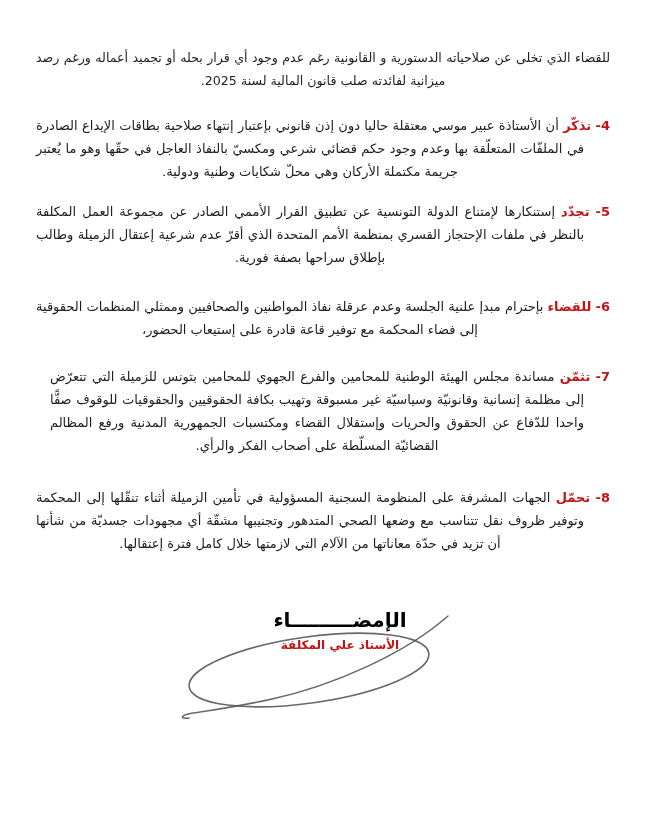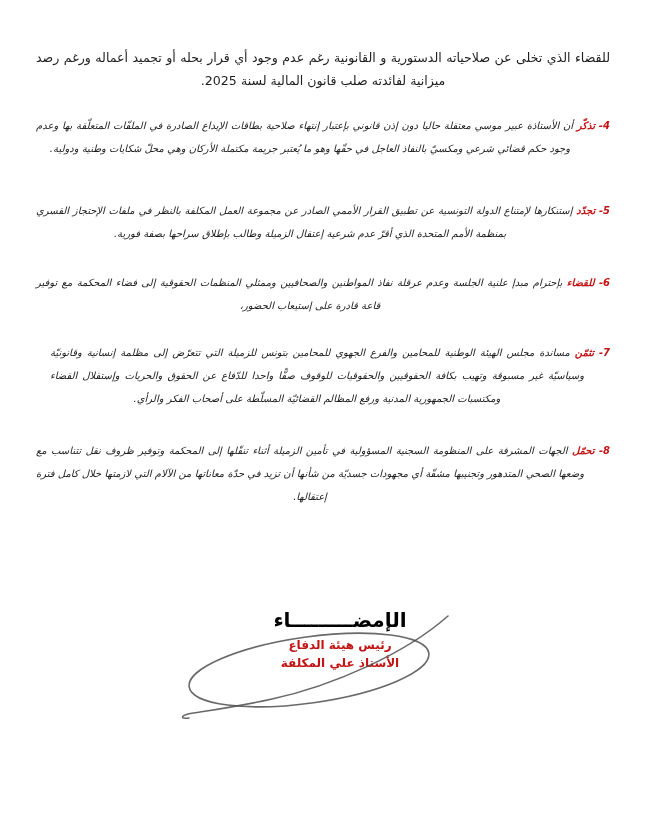--- a/index.html
+++ b/index.html
@@ -17,31 +17,30 @@
     top:46px; right:38px; left:36px;
   }
   .intro {
     font-size:12.6px;
     line-height:23px;
     text-align:justify;
     text-align-last:center;
     margin:0;
   }
   .item {
-    font-size:10px;
+    font-size:13px;
     line-height:23px;
     text-align:justify;
     text-align-last:center;
     padding-right:26px;
-    font-style:italic;
   }
   .item .lead { text-indent:-26px; }
   .item .cont { text-align:justify; text-align-last:start; }
   .mt-a { margin-top:22px; }
-  .mt-b { margin-top:39px; }
+  .mt-b { margin-top:17px; }
   .mt-c { margin-top:26px; }
   .mt-d { margin-top:24px;margin-left:14px; }
   .mt-e { margin-top:29px; }
   .num, .kw {
     color:#c21414;
     font-weight:bold;
   }
   .sig {
     position:absolute;
     top:608px; left:175px; width:330px;
@@ -112,21 +111,20 @@
         <span class="num">8-</span>
         <span class="kw">تحمّل</span>
         <span>الجهات المشرفة على المنظومة السجنية المسؤولية في تأمين الزميلة أثناء تنقّلها إلى المحكمة وتوفير ظروف نقل تتناسب مع وضعها الصحي المتدهور وتجنيبها مشقّة أي مجهودات جسديّة من شأنها أن تزيد في حدّة معاناتها من الآلام التي لازمتها خلال كامل فترة إعتقالها.</span>
       </div>
     </div>
 
   </div>
 
   <div class="sig">
     <div class="sig-heading">الإمضـــــــــاء</div>
-    <div class="sig-line">رئيس هيئة الدفاع</div>
     <div class="sig-line">الأستاذ علي المكلفة</div>
   </div>
 
   <svg class="scribble" viewBox="0 0 420 150" xmlns="http://www.w3.org/2000/svg">
     <ellipse cx="249" cy="72" rx="121" ry="33" transform="rotate(-8 249 72)" fill="none" stroke="#4f4f52" stroke-width="1.6" opacity="0.85"></ellipse>
     <path d="M 388 18 C 345 56, 272 88, 212 101 C 176 109, 146 113, 128 116 C 121 118, 120 121, 129 120" fill="none" stroke="#4f4f52" stroke-width="1.6" opacity="0.85" stroke-linecap="round"></path>
   </svg>
 </div>
 
 </body></html>

